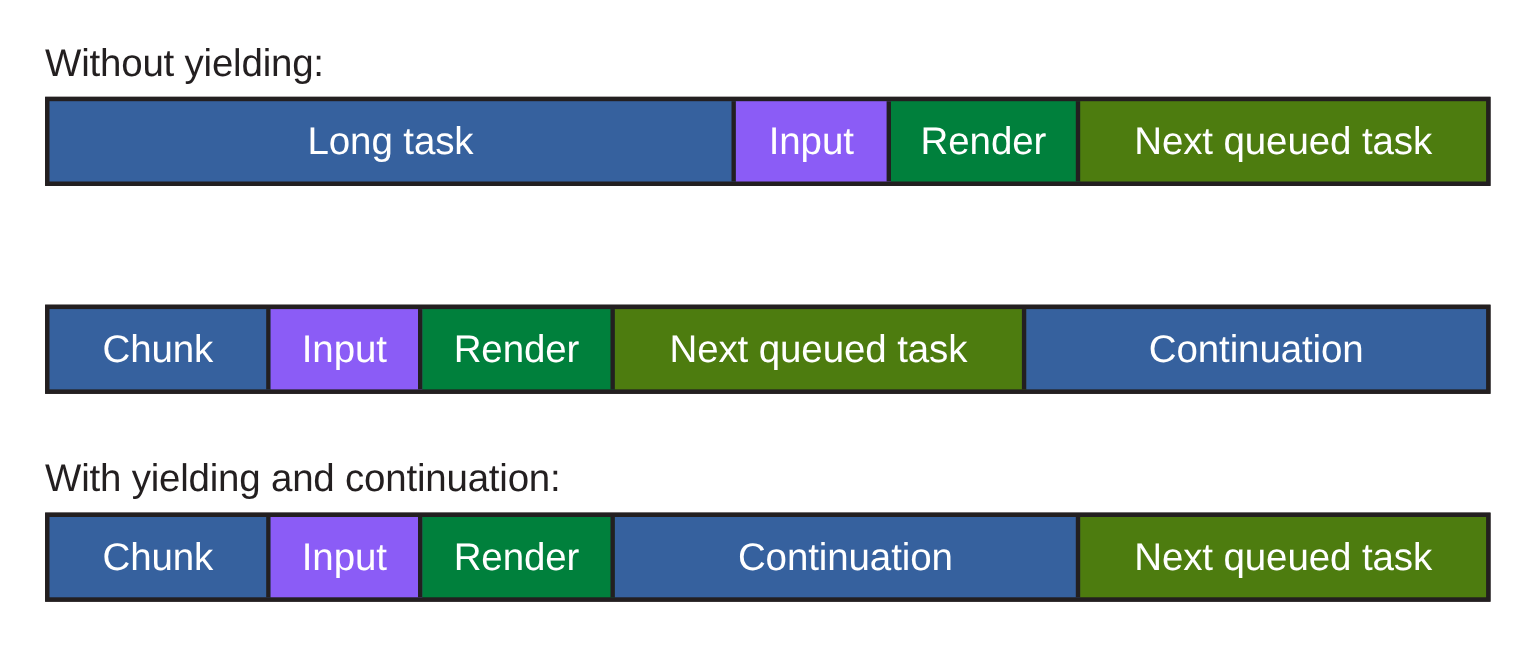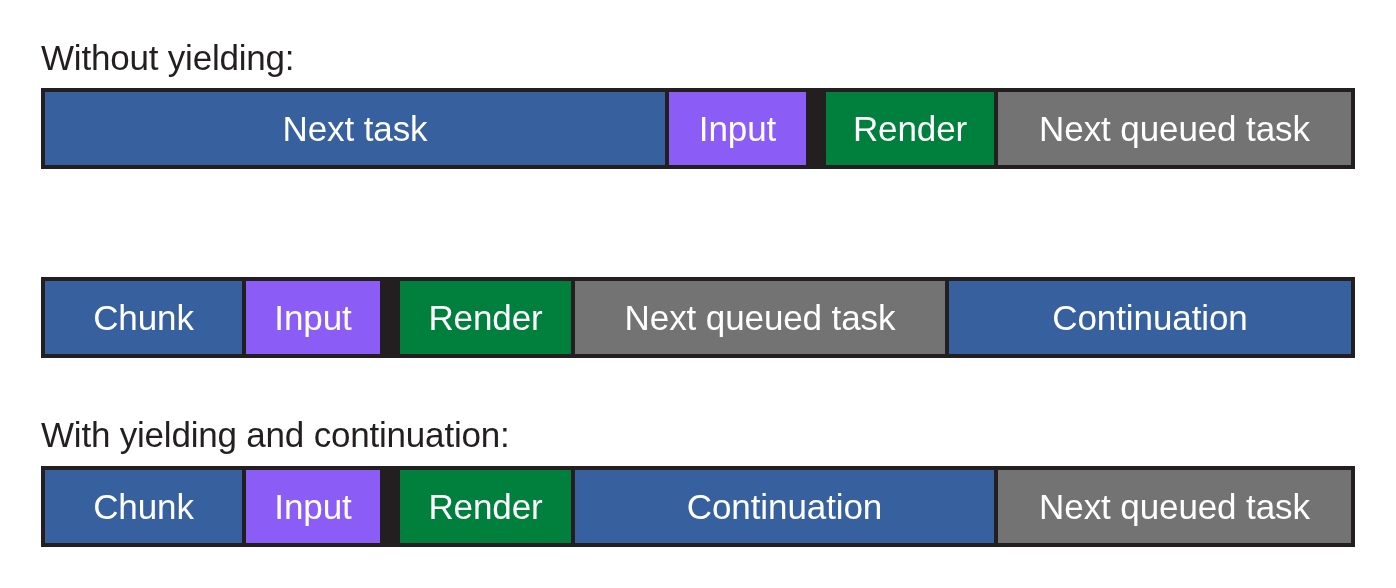--- a/index.html
+++ b/index.html
@@ -65,40 +65,40 @@
     font-size: 35px;
     line-height: 35px;
     font-weight: 400;
     letter-spacing: -0.1px;
     white-space: nowrap;
     text-align: center;
   }
 
   .c-blue  { background: #36619E; }
   .c-red   { background: #8b5cf6; }
-  .c-green { background: #00803C; margin-left: 16px; }
-  .c-gray  { background: #737373; }
+  .c-green { background: #00803C; }
+  .c-gray  { background: #4d7c0f; }
 
   
   #label-1 { top: 40px; }
   #bar-1   { top: 88px; height: 81px; }
   #label-2 { top: 228px; }
   #bar-2   { top: 277px; height: 81px; }
   #label-3 { top: 417px; }
   #bar-3   { top: 466px; height: 81px; }
 </style>
 </head>
 <body>
 
 <div class="stage">
 
   <div class="section-label" id="label-1">Without yielding:</div>
   <div class="bar" id="bar-1">
     <div class="seg c-blue" style="flex:0 0 624px">
-      <span class="seg-label">Next task</span>
+      <span class="seg-label">Long task</span>
     </div>
     <div class="seg c-red" style="flex:0 0 141px">
       <span class="seg-label">Input</span>
     </div>
     <div class="seg c-green" style="flex:0 0 172px">
       <span class="seg-label">Render</span>
     </div>
     <div class="seg c-gray" style="flex:1 1 auto">
       <span class="seg-label">Next queued task</span>
     </div>

